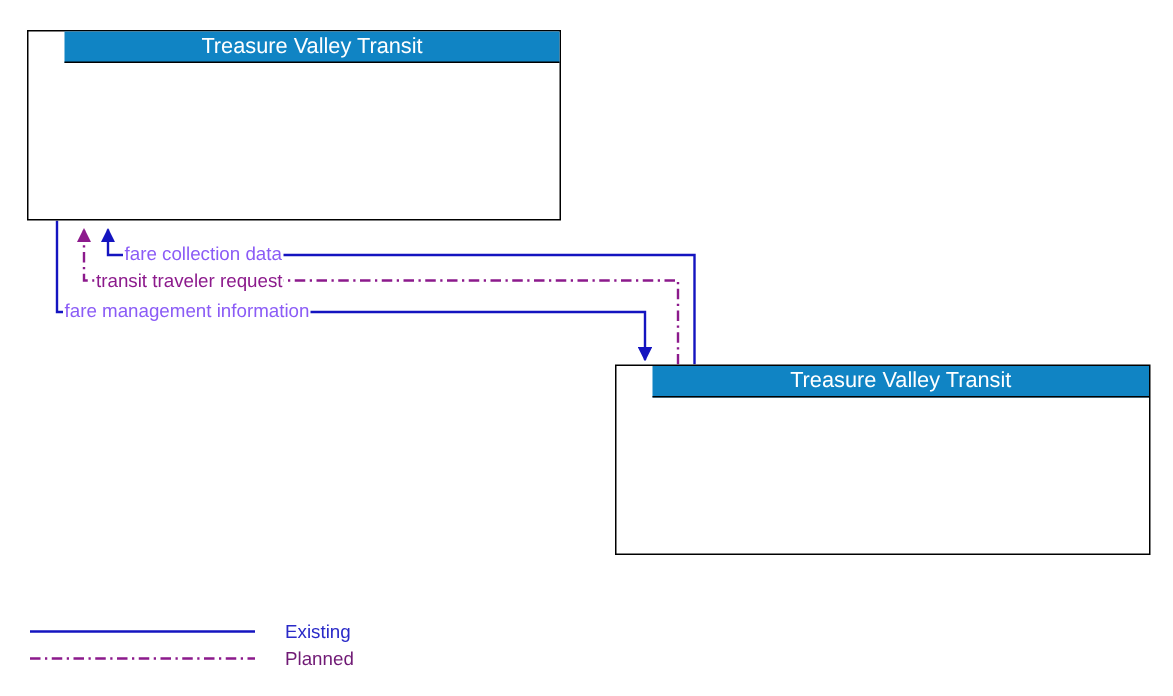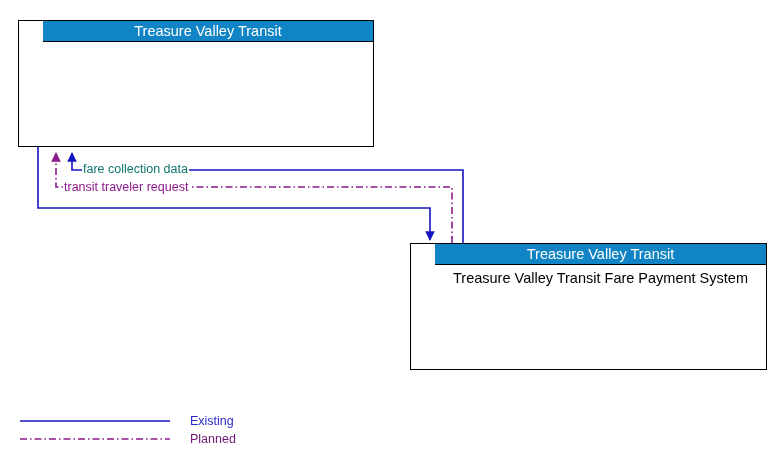--- a/index.html
+++ b/index.html
@@ -61,21 +61,21 @@
 
   
   .flow-label {
     position: absolute;
     font-size: 12.5px;
     line-height: 13px;
     white-space: nowrap;
     background: #ffffff;
     padding: 0 1px;
   }
-  .flow-existing { color: #0f766e; }
+  .flow-existing { color: #8b5cf6; }
   .flow-planned  { color: #8c1a8c; }
 
   
   #legend {
     position: absolute;
     left: 0;
     top: 408px;
     width: 782px;
     height: 50px;
   }
@@ -128,27 +128,27 @@
       <path d="M 38,147 L 38,208 L 430,208 L 430,240" fill="none" stroke="#1414c0" stroke-width="1.6" marker-end="url(#arrow-blue)"></path>
     </g>
   </svg>
 
   <div class="entity-box" style="left:18px; top:20px; width:356px; height:127px;">
     <div class="entity-header">Treasure Valley Transit</div>
   </div>
 
   <div class="entity-box" style="left:410px; top:243px; width:357px; height:127px;">
     <div class="entity-header">Treasure Valley Transit</div>
-    <div class="entity-title">Treasure Valley Transit Fare Payment System</div>
   </div>
 
   <div class="flow-label flow-existing" style="left:82px; top:163px;">fare collection data</div>
 
   <div class="flow-label flow-planned" style="left:63px; top:181px;">transit traveler request</div>
 
+  <div class="flow-label flow-existing" style="left:42px; top:201px;">fare management information</div>
 
   <div id="legend">
 
     <div class="legend-row" style="top:6px;">
       <svg class="legend-swatch" viewBox="0 0 150 14" width="150" height="14">
         <line x1="0" y1="7" x2="150" y2="7" stroke="#1414c0" stroke-width="1.6"></line>
       </svg>
       <span class="legend-text existing">Existing</span>
     </div>
 

